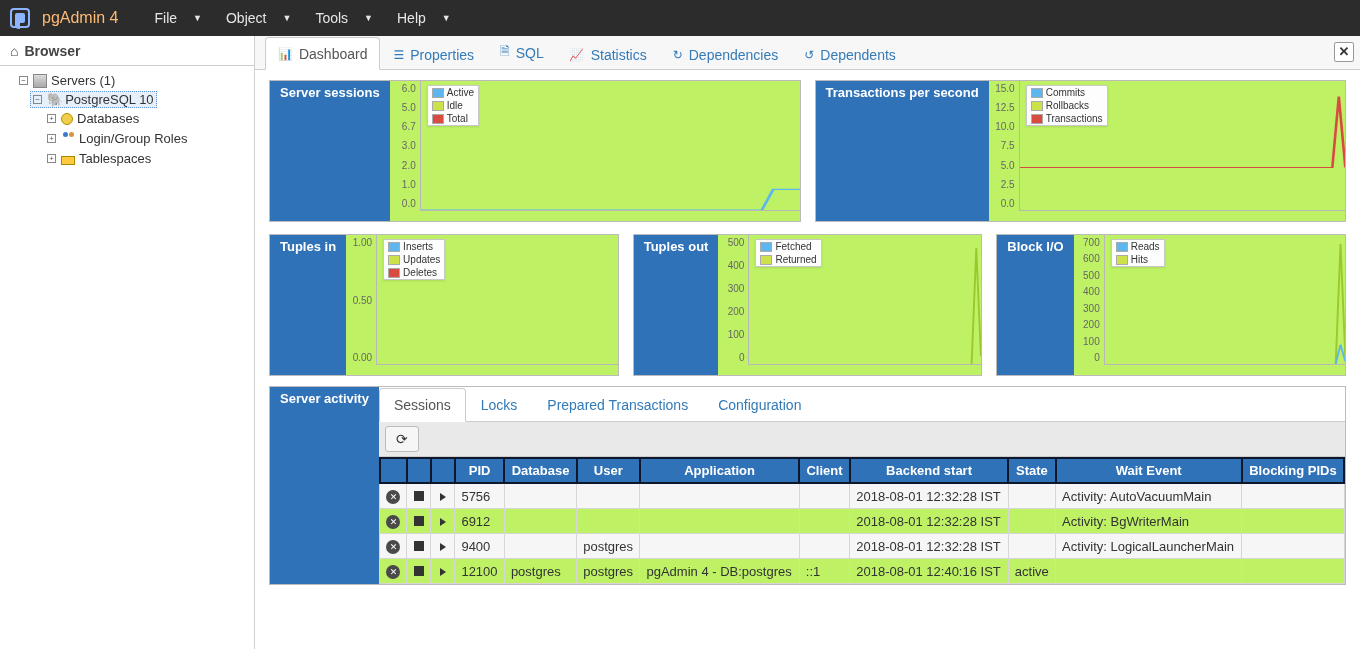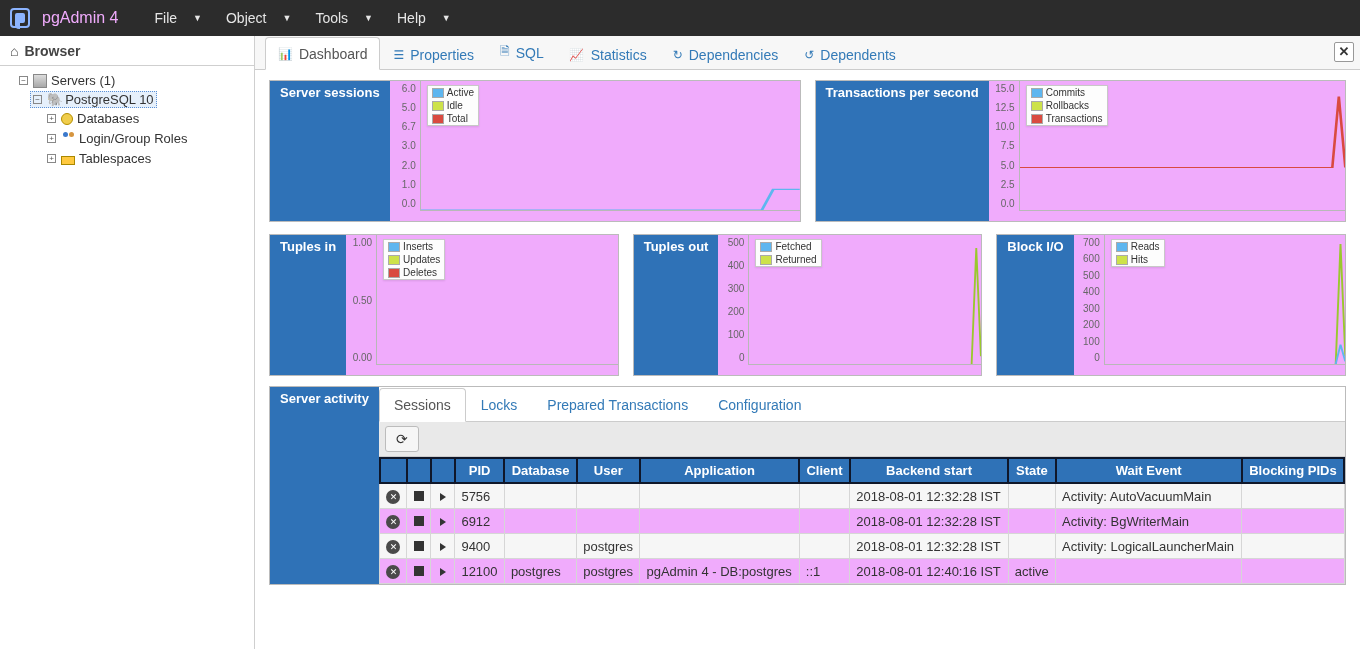--- a/index.html
+++ b/index.html
@@ -3,21 +3,21 @@
 <meta charset="utf-8">
 <style>
   * { box-sizing: border-box; margin: 0; padding: 0; }
   body { font-family: Arial, Helvetica, sans-serif; font-size: 13px; color: #333; background: #fff; overflow: hidden; }
   
   
   .topbar { height: 36px; background: #2c2c2c; color: #fff; display: flex; align-items: center; padding: 0 10px; gap: 12px; }
   .logo-el { width: 20px; height: 20px; border: 2px solid #8cb4ff; border-radius: 4px; position: relative; }
   .logo-el::before { content: ''; position: absolute; left: 3px; top: 3px; width: 5px; height: 16px; background: #8cb4ff; border-radius: 2px 0 0 4px; }
   .logo-el::after { content: ''; position: absolute; right: 3px; top: 3px; width: 5px; height: 10px; background: #8cb4ff; border-radius: 0 2px 2px 0; }
-  .logo-label { font-size: 16px; font-weight: 400; color: #f0abfc; margin-right: 18px; }
+  .logo-label { font-size: 16px; font-weight: 400; color: #fdba74; margin-right: 18px; }
   .menu-item { color: #e6e6e6; cursor: pointer; padding: 4px 6px; font-size: 14px; display: inline-flex; align-items: center; gap: 16px;}
   .caret { font-size: 9px; }
   
   
   .main { display: flex; height: calc(649px - 36px); }
   .sidebar { width: 255px; border-right: 1px solid #cfcfcf; background: #fff; display: flex; flex-direction: column; }
   .browser-hdr { height: 30px; border-bottom: 1px solid #cfcfcf; display: flex; align-items: center; padding: 0 10px; gap: 6px; font-size: 14px; color: #444; font-weight: bold;}
   .tree { padding: 4px 2px; font-size: 13px; color: #333; flex: 1;}
   .tree ul { list-style: none; padding-left: 14px; }
   .tree li { padding: 1px 0; white-space: nowrap; user-select: none;}
@@ -36,21 +36,21 @@
   .close-x { position: absolute; right: 6px; top: 6px; width: 20px; height: 20px; border:1px solid #999; background:#fff; text-align:center; line-height:18px; font-weight:bold; font-size:13px; cursor:pointer; border-radius:2px;}
   .tabs { height: 34px; border-bottom: 1px solid #ccc; display:flex; align-items:flex-end; padding:0 10px; gap:0; background:#f7f7f7;}
   .tab { padding: 8px 12px 7px; color:#337ab7; cursor:pointer; font-size:14px; display:inline-flex; align-items:center; gap:6px; border:1px solid transparent; border-bottom:none; position:relative; top:1px;}
   .tab.active { color:#555; background:#fff; border:1px solid #ccc; border-bottom:1px solid #fff; border-radius:4px 4px 0 0;}
   .tabicon{ font-size:12px;}
   
   .dash { padding: 10px 14px 0; overflow-y:auto; flex:1; background:#fff;}
   .row { display:flex; gap:14px; margin-bottom:12px;}
   .panel { flex:1; border:1px solid #bbb; display:flex; flex-direction:row; min-width:0;}
   .panel-hd { background:#2f72b7; color:#fff; font-weight:bold; font-size:13px; padding:4px 10px;}
-  .panel-body { background:#f0abfc; position:relative; flex:1;}
+  .panel-body { background:#bef264; position:relative; flex:1;}
   
   .chart { display:flex; height: 140px; }
   .chart.small { height: 140px; }
   .yaxis { width: 30px; display:flex; flex-direction:column; justify-content:space-between; text-align:right; font-size:10px; color:#666; padding:2px 4px 12px 0;}
   .plot { flex:1; position:relative; border-left:1px solid #b8b8b8; border-bottom:1px solid #b8b8b8; margin-bottom:10px;}
   .legend { position:absolute; top:4px; left:6px; background:#fdfdfd; border:1px solid #c8c8c8; box-shadow:0 1px 2px rgba(0,0,0,.1); font-size:10px;}
   .leg-row{ display:flex; align-items:center; gap:3px; padding:1px 4px;}
   .swatch{ width:12px; height:10px; border:1px solid #aaa;}
   
   .flat-row { display:flex; gap:14px; margin-bottom:10px;}

